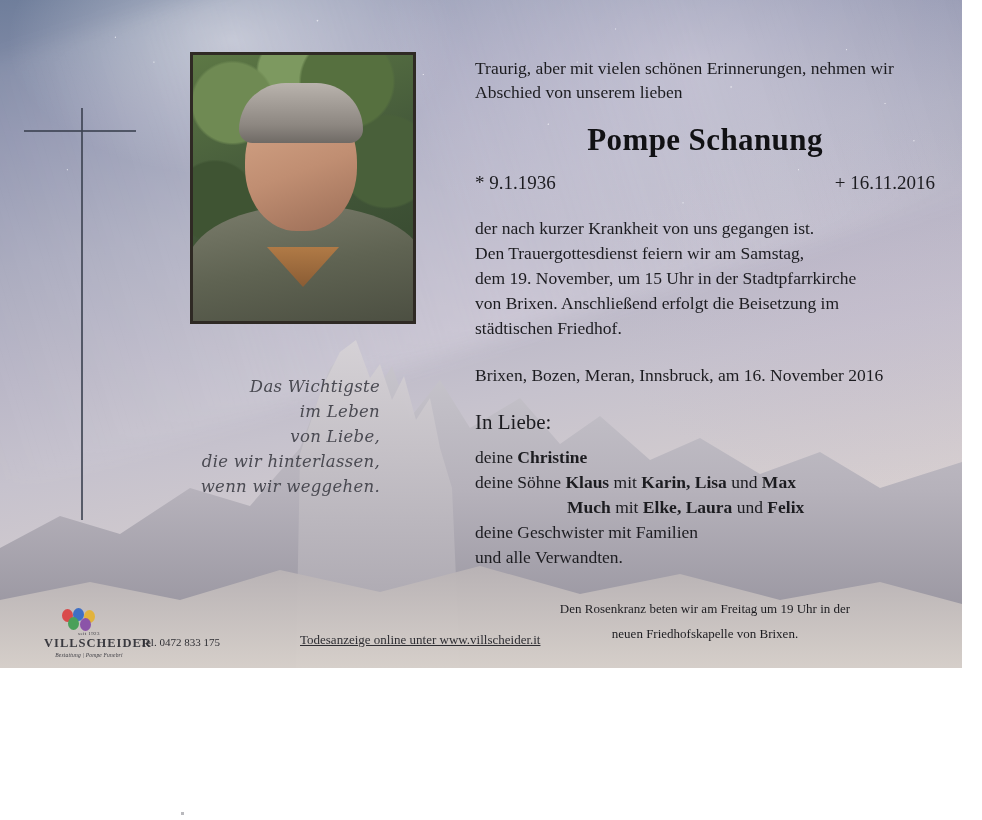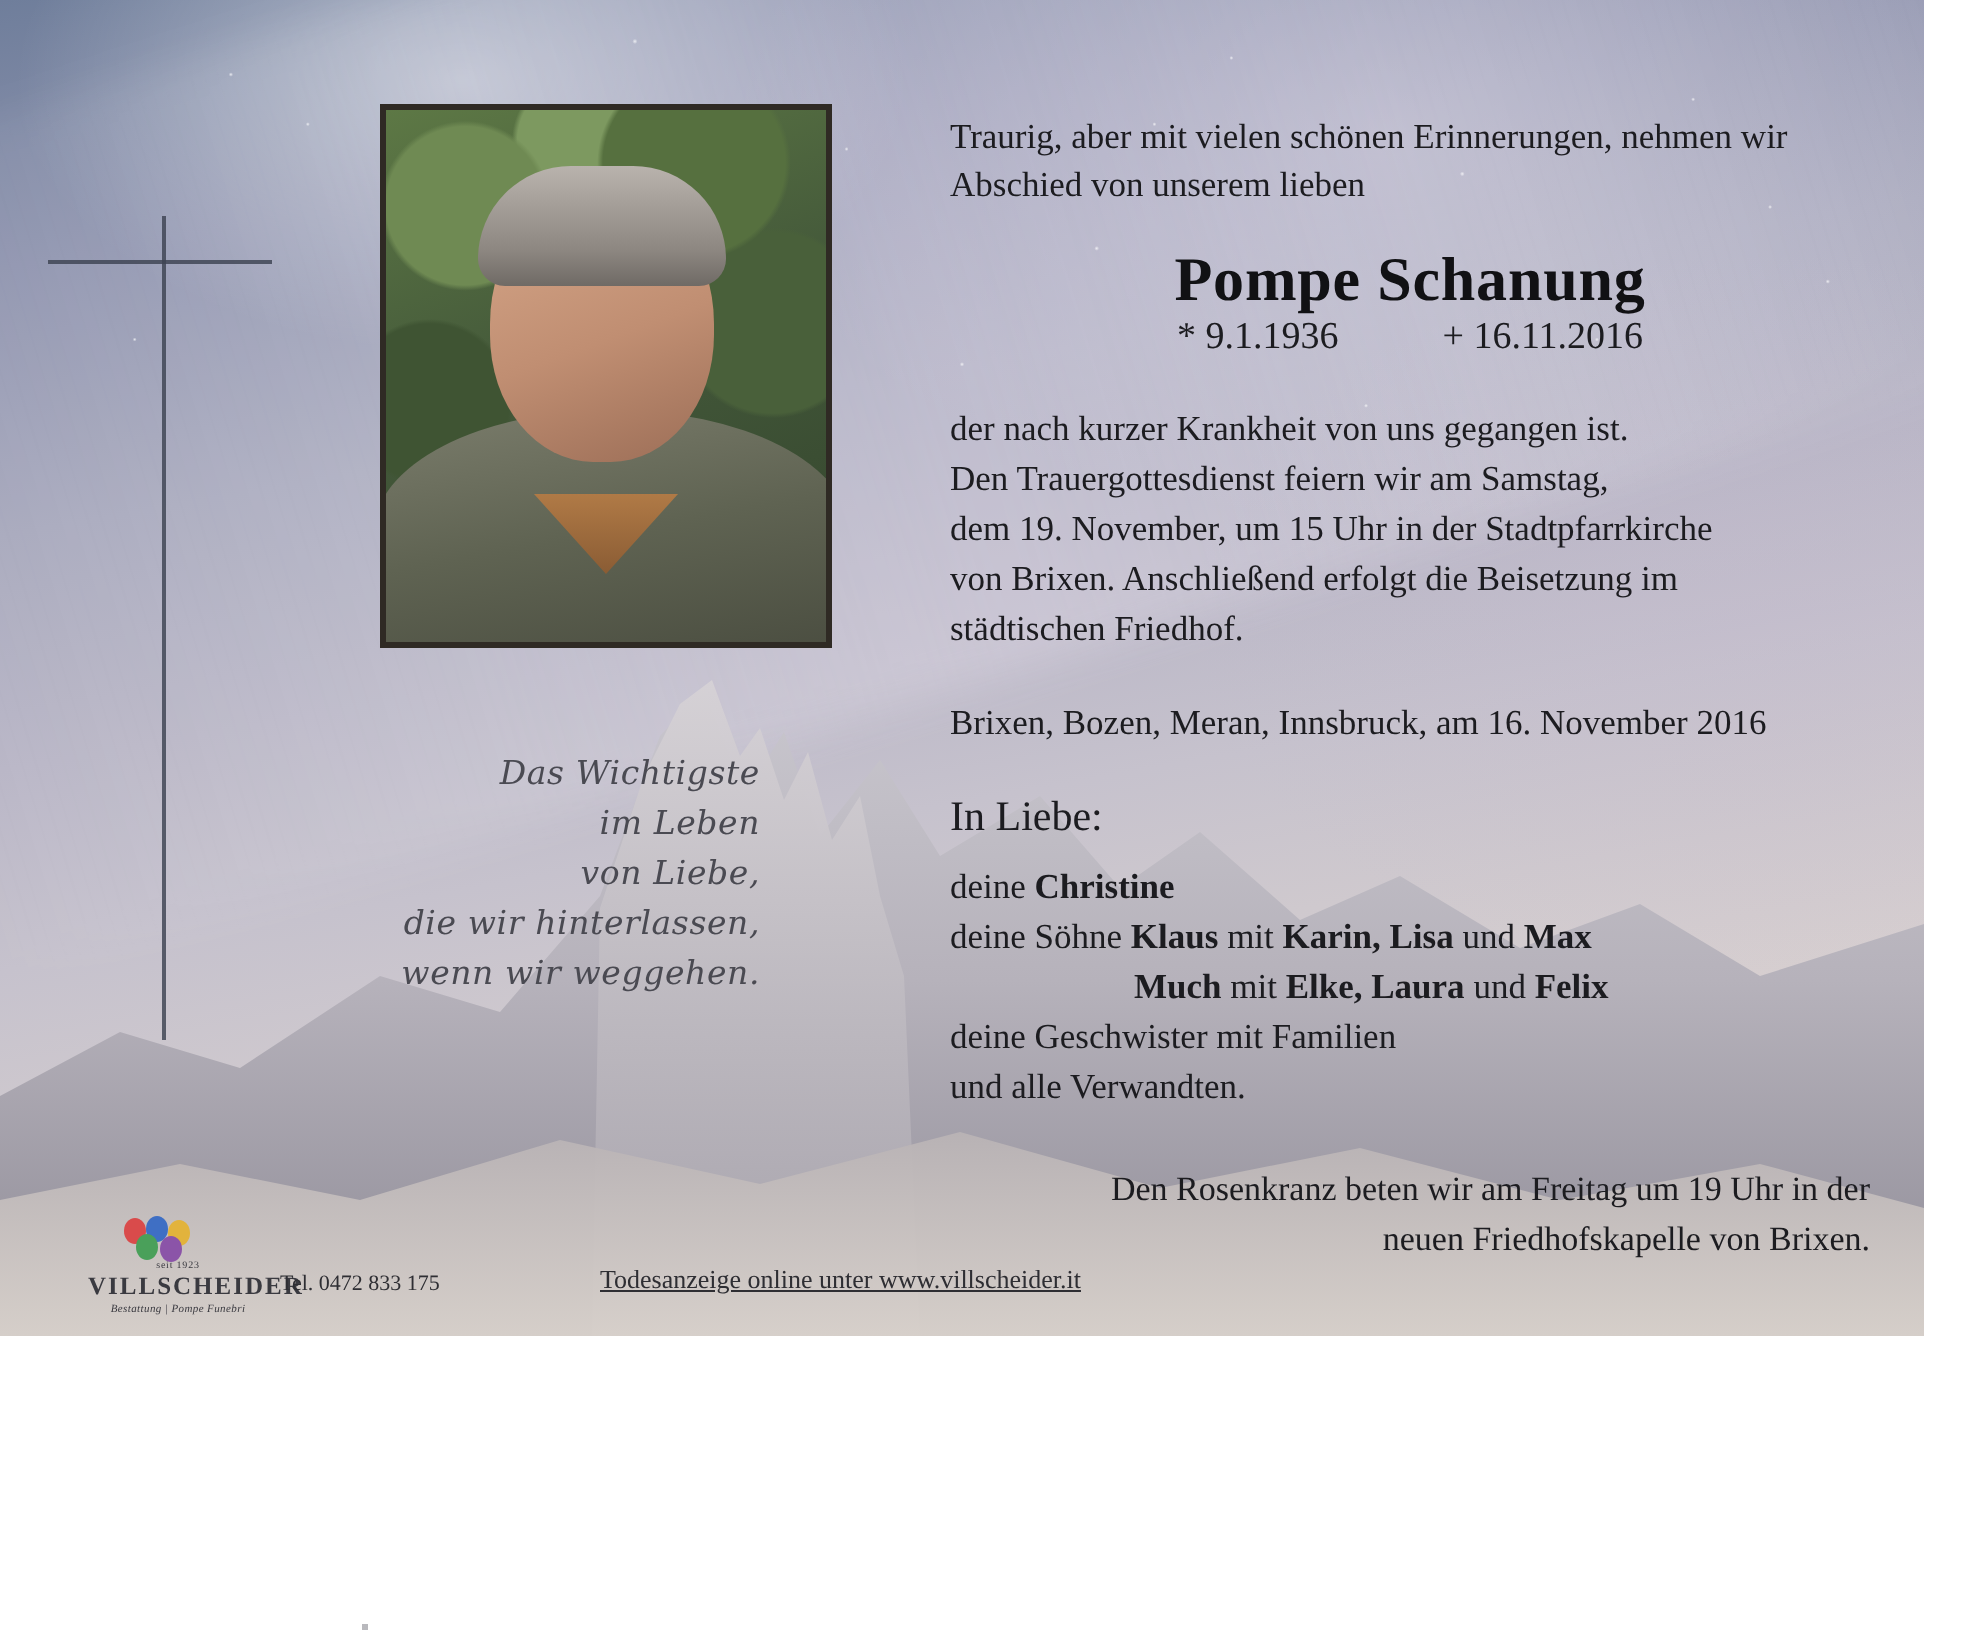--- a/index.html
+++ b/index.html
@@ -213,22 +213,23 @@
   .name {
     text-align: center;
     font-size: 31px;
     font-weight: bold;
     letter-spacing: .4px;
     margin-top: 18px;
     color: #111114;
   }
   .dates {
     display: flex;
-    justify-content: center;
+    justify-content: space-between;
     gap: 52px;
+    margin-top: 14px;
     font-size: 19px;
   }
   .para {
     font-size: 17.5px;
     line-height: 25px;
     margin-top: 22px;
   }
   .place {
     font-size: 17.5px;
     line-height: 25px;
@@ -240,24 +241,24 @@
     margin-top: 22px;
   }
   .family {
     font-size: 17.5px;
     line-height: 25px;
     margin-top: 10px;
   }
   .family .indent { padding-left: 92px; }
   .family b { font-weight: bold; }
   .rosary {
-    font-size: 17px;
+    font-size: 13px;
     line-height: 25px;
     margin-top: 26px;
-    text-align: right;
+    text-align: center;
   }
 
   
   .footer {
     position: absolute;
     left: 0;
     bottom: 8px;
     width: 100%;
     height: 50px;
   }

